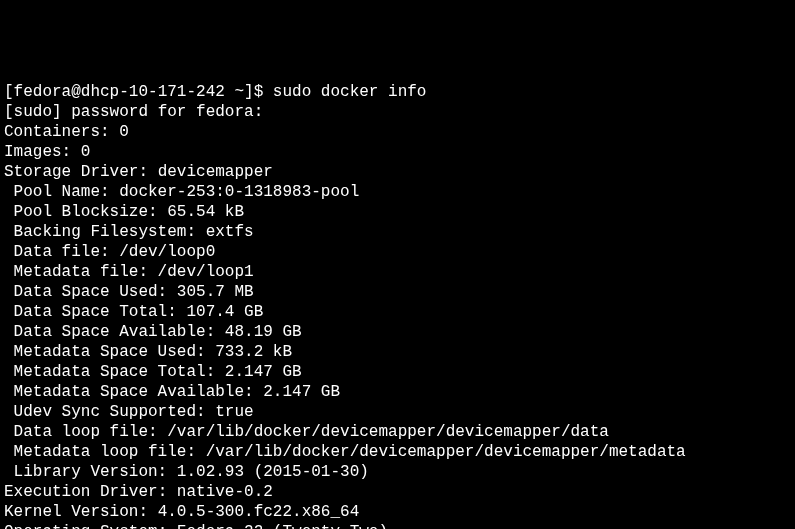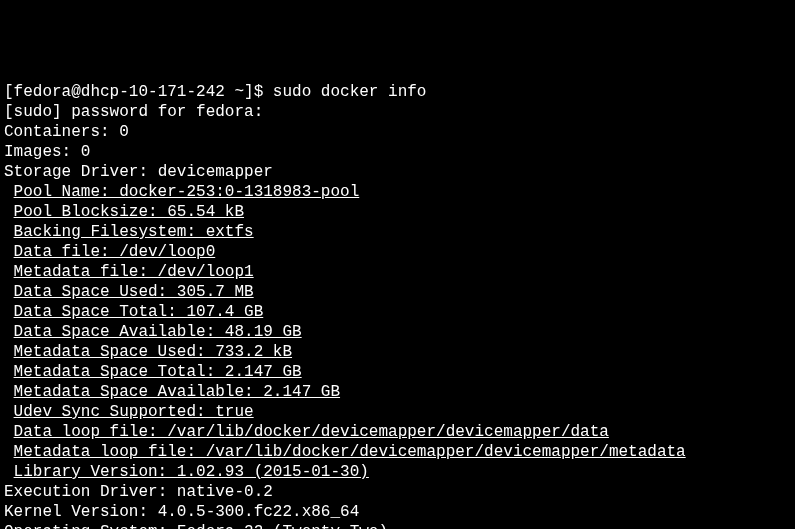--- a/index.html
+++ b/index.html
@@ -17,21 +17,20 @@
       width: 795px;
       height: 529px;
       overflow: hidden;
       white-space: pre;
     }
     .terminal-line {
       display: block;
     }
     .indent {
       padding-left: 1ch;
-      text-decoration: underline;
     }
   </style>
 </head>
 <body>
 
 
 
 <div><span class="terminal-line">[fedora@dhcp-10-171-242 ~]$ sudo docker info</span><span class="terminal-line">[sudo] password for fedora:</span><span id="lines-container"><span class="terminal-line">Containers: 0</span><span class="terminal-line">Images: 0</span><span class="terminal-line">Storage Driver: devicemapper</span><span class="terminal-line indent">Pool Name: docker-253:0-1318983-pool</span><span class="terminal-line indent">Pool Blocksize: 65.54 kB</span><span class="terminal-line indent">Backing Filesystem: extfs</span><span class="terminal-line indent">Data file: /dev/loop0</span><span class="terminal-line indent">Metadata file: /dev/loop1</span><span class="terminal-line indent">Data Space Used: 305.7 MB</span><span class="terminal-line indent">Data Space Total: 107.4 GB</span><span class="terminal-line indent">Data Space Available: 48.19 GB</span><span class="terminal-line indent">Metadata Space Used: 733.2 kB</span><span class="terminal-line indent">Metadata Space Total: 2.147 GB</span><span class="terminal-line indent">Metadata Space Available: 2.147 GB</span><span class="terminal-line indent">Udev Sync Supported: true</span><span class="terminal-line indent">Data loop file: /var/lib/docker/devicemapper/devicemapper/data</span><span class="terminal-line indent">Metadata loop file: /var/lib/docker/devicemapper/devicemapper/metadata</span><span class="terminal-line indent">Library Version: 1.02.93 (2015-01-30)</span><span class="terminal-line">Execution Driver: native-0.2</span><span class="terminal-line">Kernel Version: 4.0.5-300.fc22.x86_64</span><span class="terminal-line">Operating System: Fedora 22 (Twenty Two)</span></span></div>
 
 

